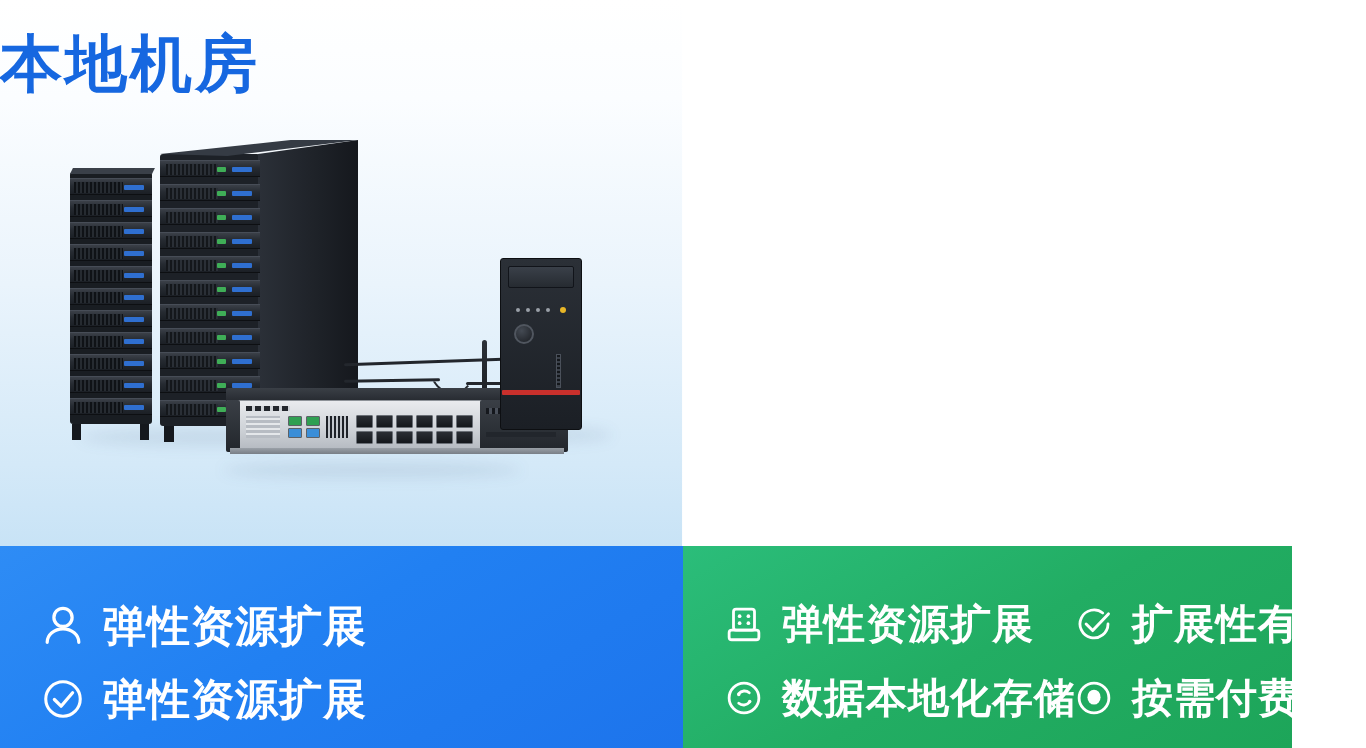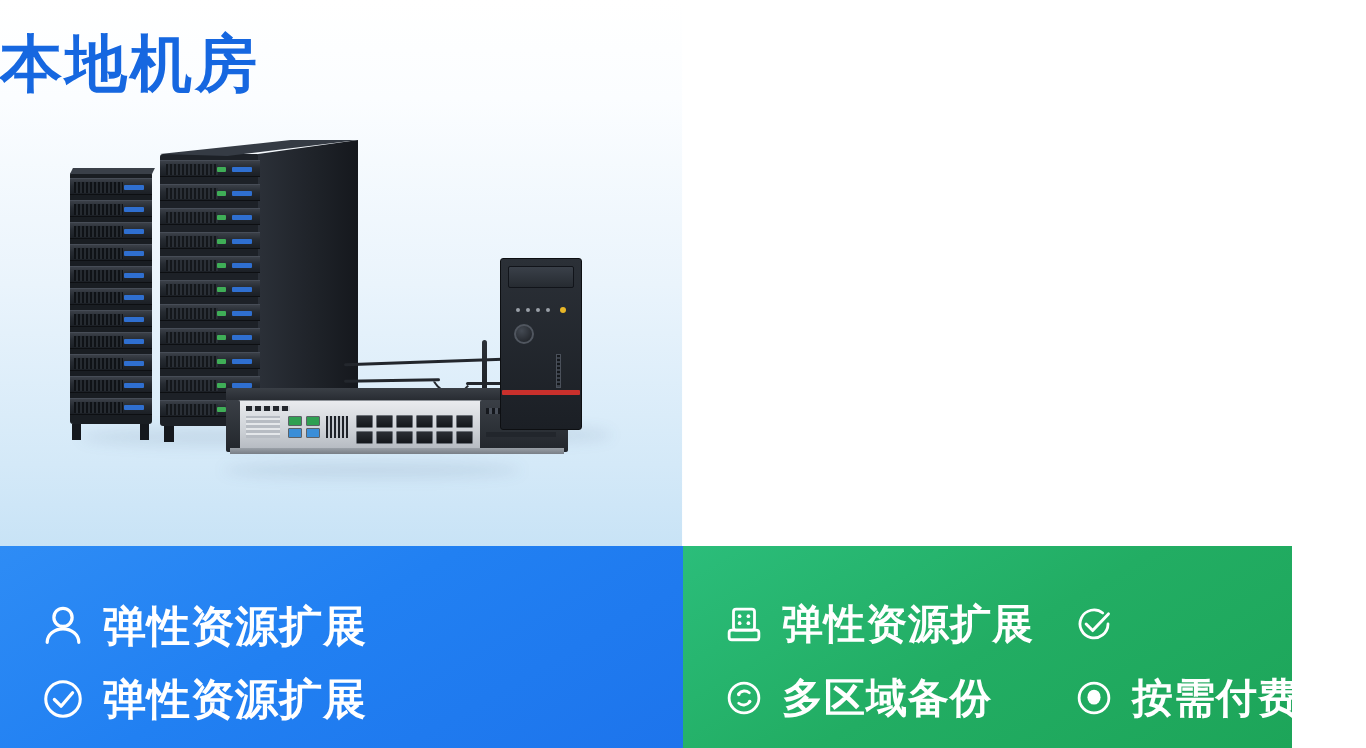--- a/index.html
+++ b/index.html
@@ -318,33 +318,34 @@
           <span class="flabel">弹性资源扩展</span>
         </div>
 
         <div class="fitem r-item-1">
           <span class="ficon">
             <svg viewBox="0 0 48 48" width="42" height="42">
               <path d="M40 24 a16 16 0 1 1 -6 -12.6" fill="none" stroke="#ffffff" stroke-width="3.2" stroke-linecap="round"></path>
               <path d="M15 24 l7.5 7.5 l18 -19" fill="none" stroke="#ffffff" stroke-width="3.4" stroke-linecap="round" stroke-linejoin="round"></path>
             </svg>
           </span>
+          <span class="flabel">扩展性有限</span>
         </div>
 
         <div class="fitem r-item-2">
           <span class="ficon">
             <svg viewBox="0 0 48 48" width="42" height="42">
               <circle cx="24" cy="24" r="17" fill="none" stroke="#ffffff" stroke-width="3.2"></circle>
               <path d="M30 18 a8.5 8.5 0 0 0 -12 1" fill="none" stroke="#ffffff" stroke-width="3.2" stroke-linecap="round"></path>
               <path d="M18 30 a8.5 8.5 0 0 0 12 -1" fill="none" stroke="#ffffff" stroke-width="3.2" stroke-linecap="round"></path>
               <circle cx="30.5" cy="28" r="2" fill="#ffffff"></circle>
               <circle cx="18" cy="20" r="2" fill="#ffffff"></circle>
             </svg>
           </span>
-          <span class="flabel">多区域备份</span>
+          <span class="flabel">数据本地化存储</span>
         </div>
 
         <div class="fitem r-item-3">
           <span class="ficon">
             <svg viewBox="0 0 48 48" width="42" height="42">
               <circle cx="24" cy="24" r="17" fill="none" stroke="#ffffff" stroke-width="3.2"></circle>
               <ellipse cx="24" cy="23" rx="7.5" ry="8.5" fill="#ffffff"></ellipse>
             </svg>
           </span>
           <span class="flabel">按需付费模式</span>

